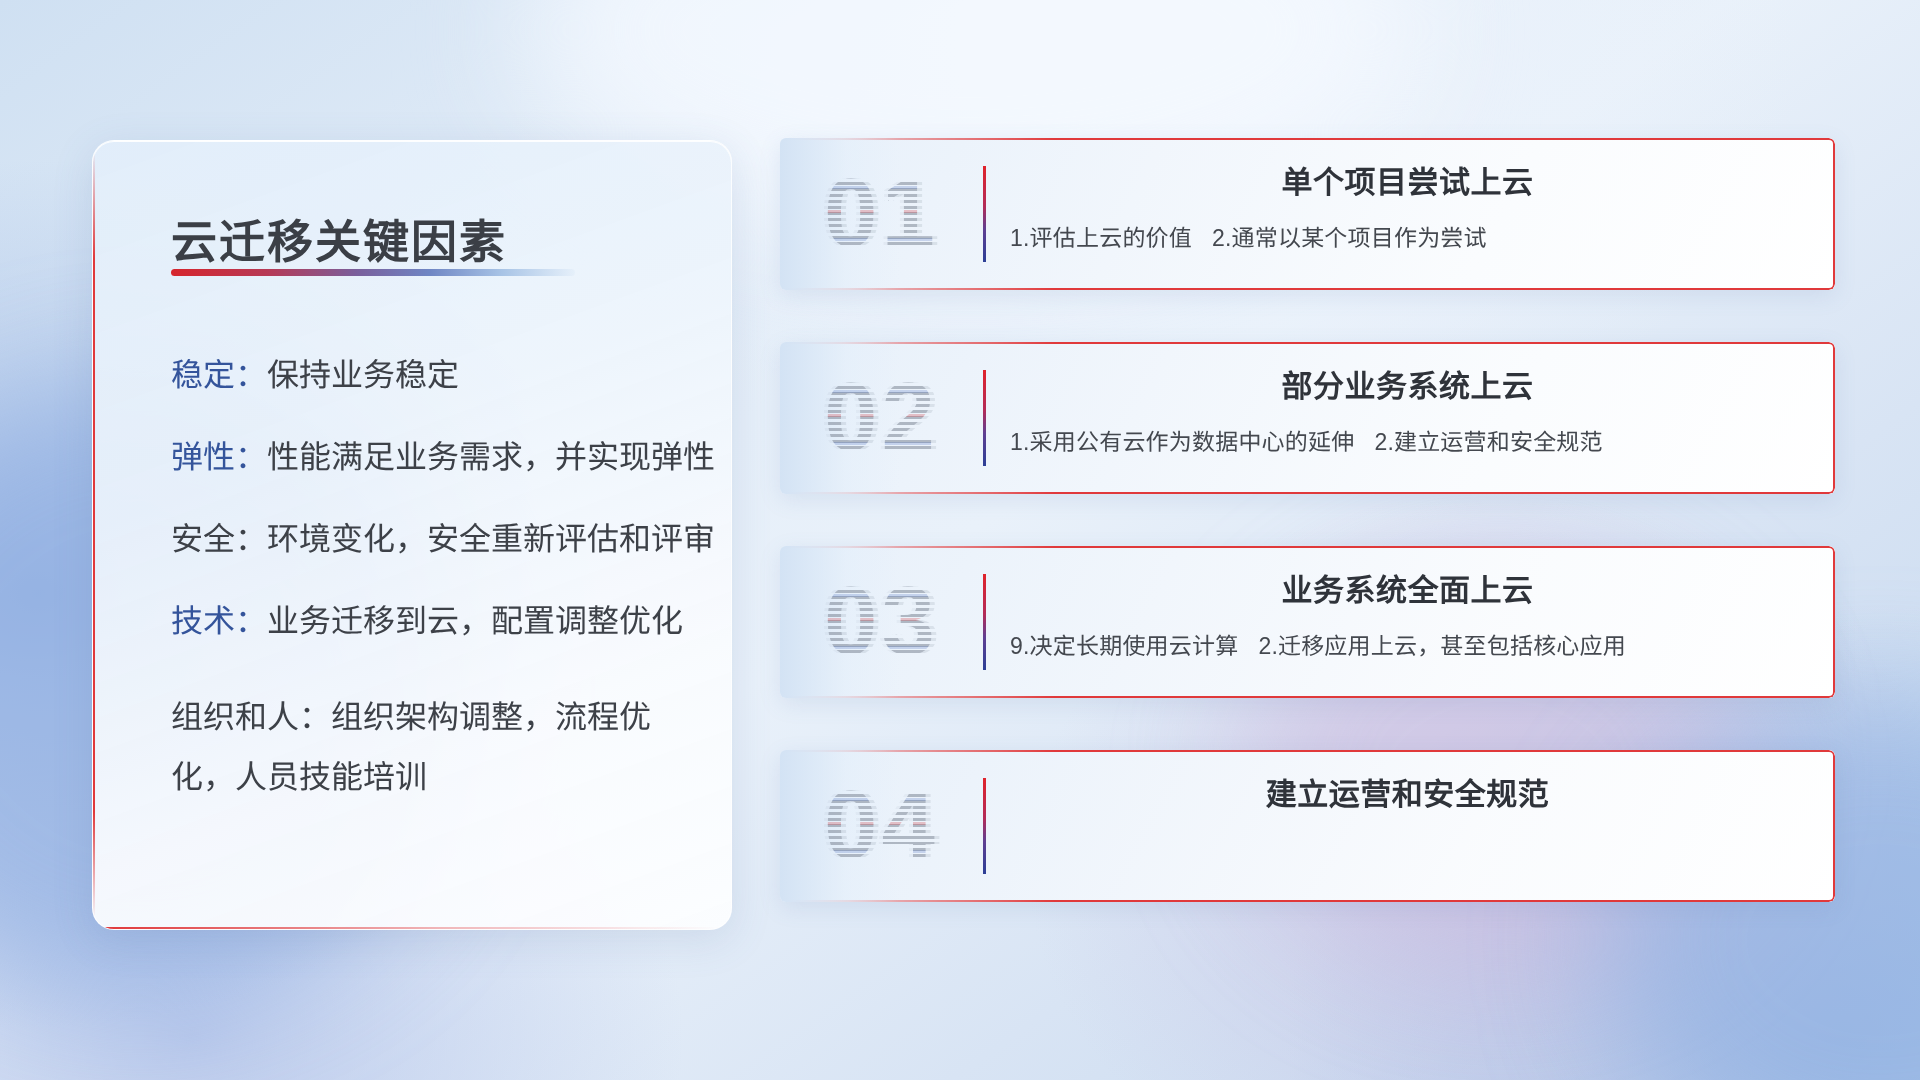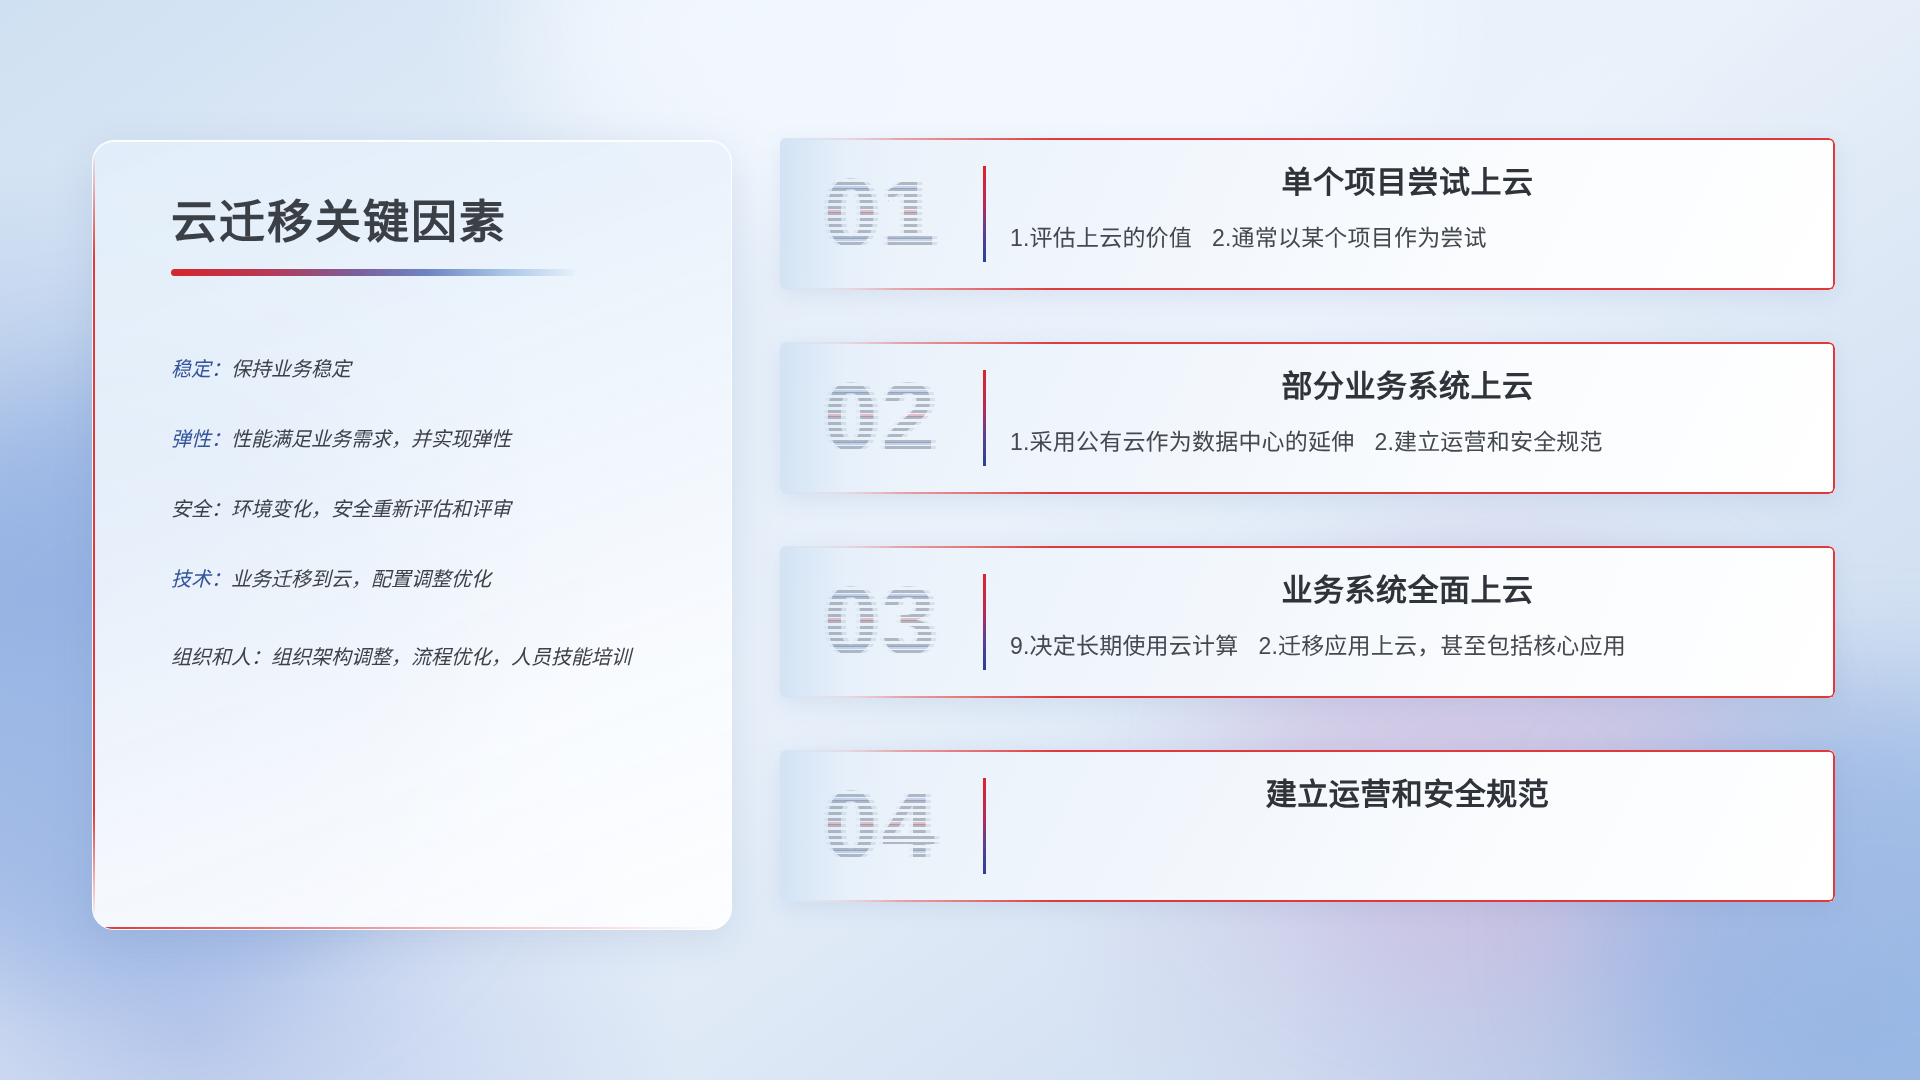--- a/index.html
+++ b/index.html
@@ -66,21 +66,21 @@
     content: "";
     position: absolute;
     left: 12px; right: 10px; bottom: 0;
     height: 2px;
     background: linear-gradient(90deg, #e0393b 0%, rgba(224,57,59,0.35) 55%, rgba(224,57,59,0) 100%);
   }
 
   .panel-title {
     position: absolute;
     left: 78px;
-    top: 44px;
+    top: 64px;
     font-size: 46px;
     font-weight: 700;
     letter-spacing: 2px;
     color: #3b3f46;
     white-space: nowrap;
   }
   .panel-rule {
     position: absolute;
     left: 78px;
     top: 128px;
@@ -90,26 +90,25 @@
     background: linear-gradient(90deg, #d6252d 0%, #b63a56 24%, #7a5f9c 46%, #6f86c4 64%, #a8c4e6 82%, rgba(200,220,242,0.15) 100%);
   }
 
   .factor-list {
     position: absolute;
     left: 78px;
     top: 218px;
     right: 40px;
   }
   .factor-row {
-    font-size: 20px;
+    font-size: 32px;
     line-height: 1.0;
     color: #3d4148;
     margin-bottom: 50px;
     white-space: nowrap;
-    font-style: italic;
   }
   .factor-row.wrapline { white-space: normal; line-height: 1.88; }
   .factor-label { font-weight: 400; }
   .factor-label.blue { color: #34549b; }
   .factor-label.dark { color: #3d4148; }
   .factor-text { color: #3d4148; }
 
   
   .cards {
     position: absolute;

